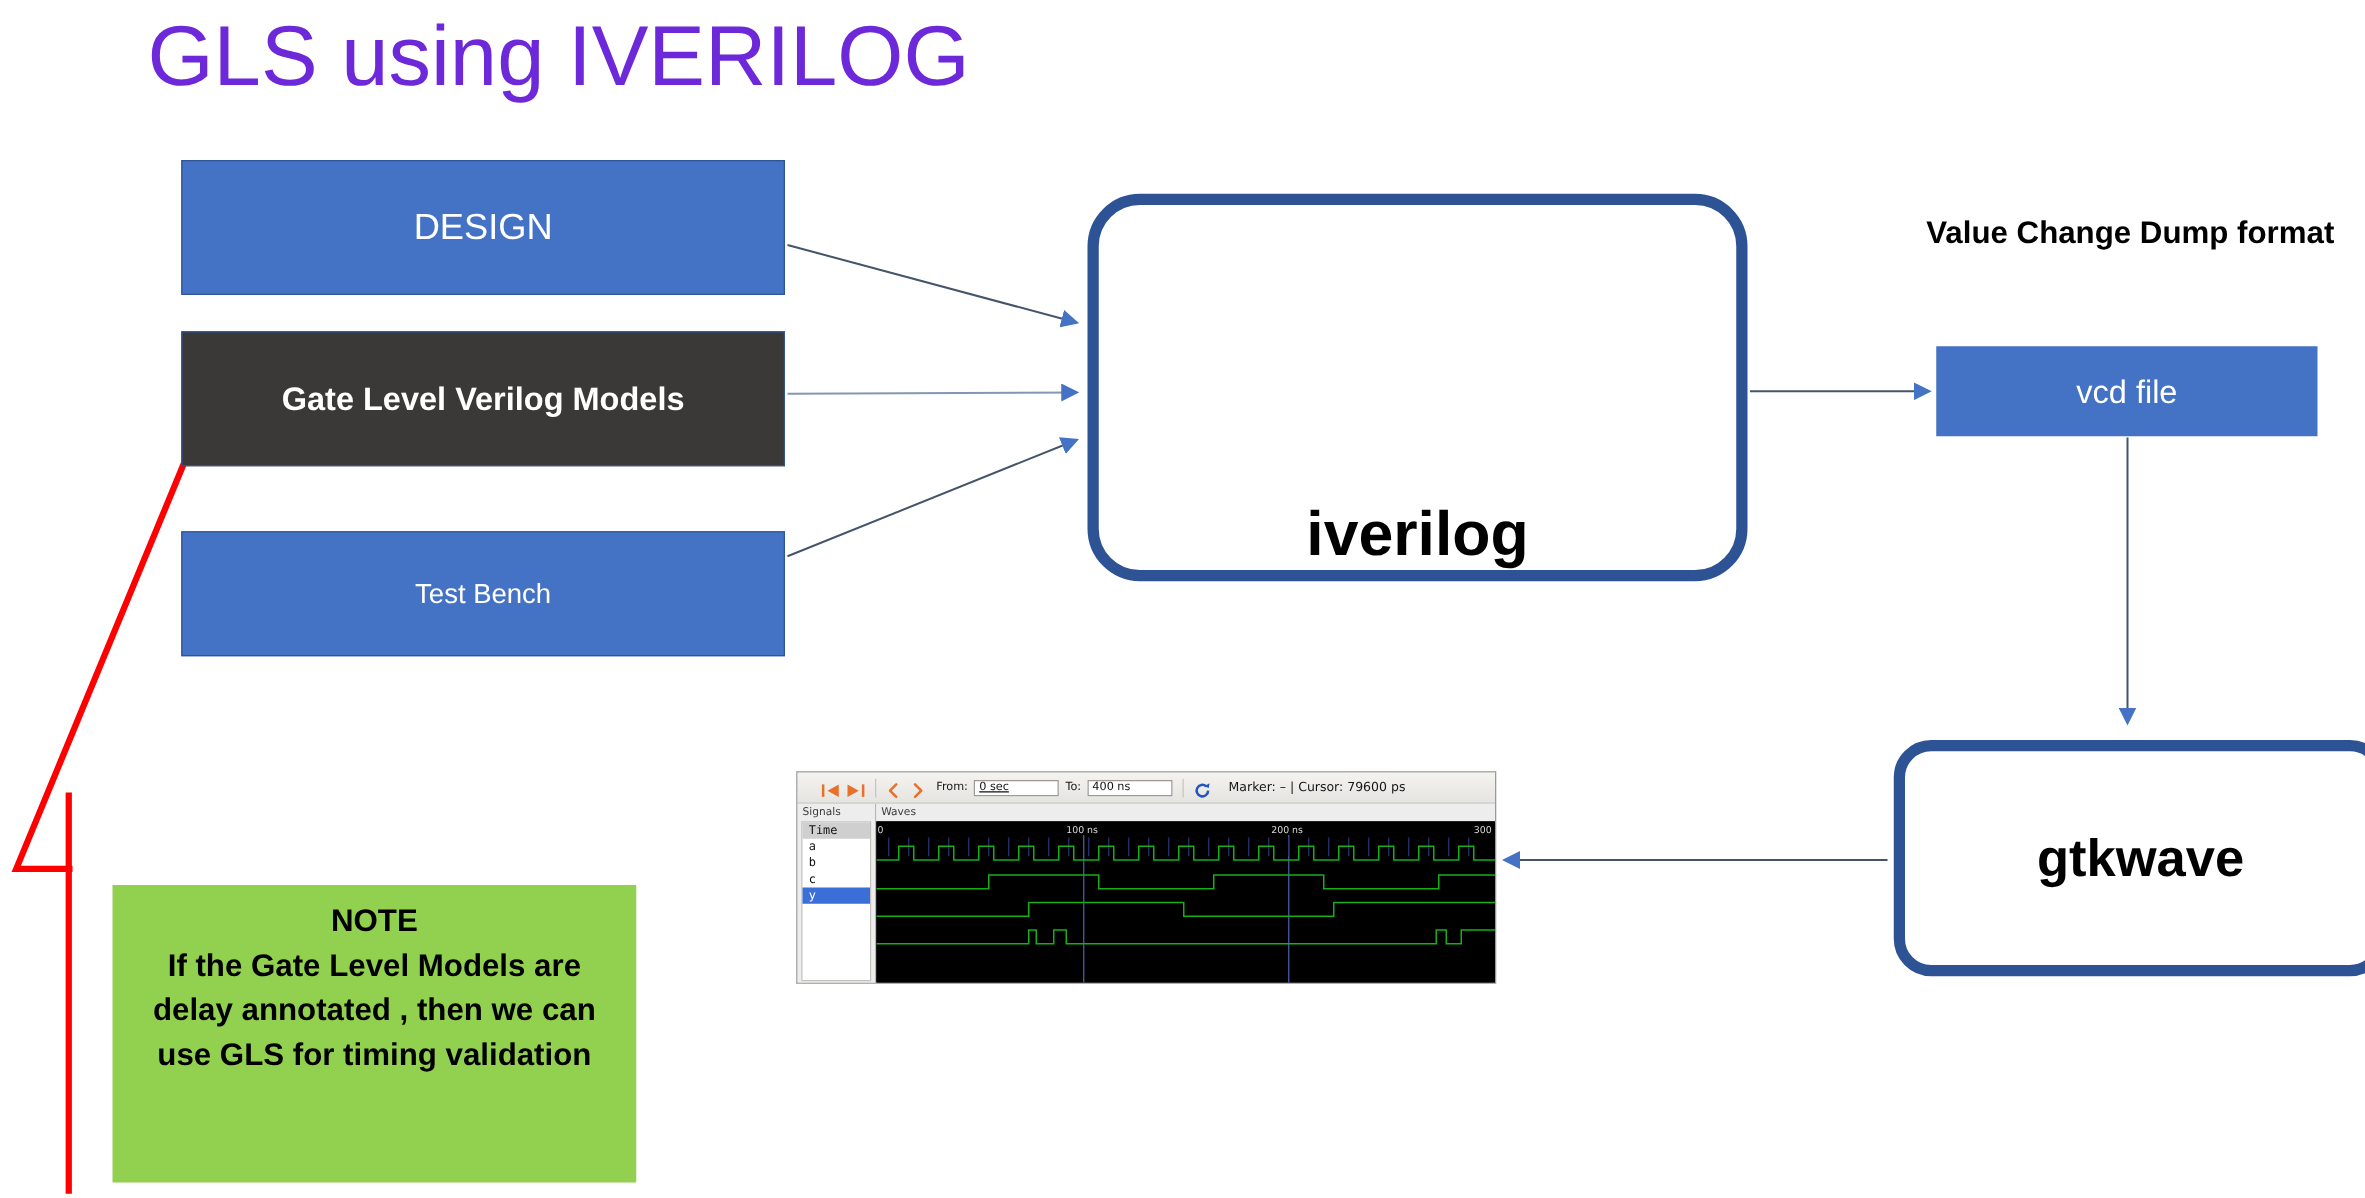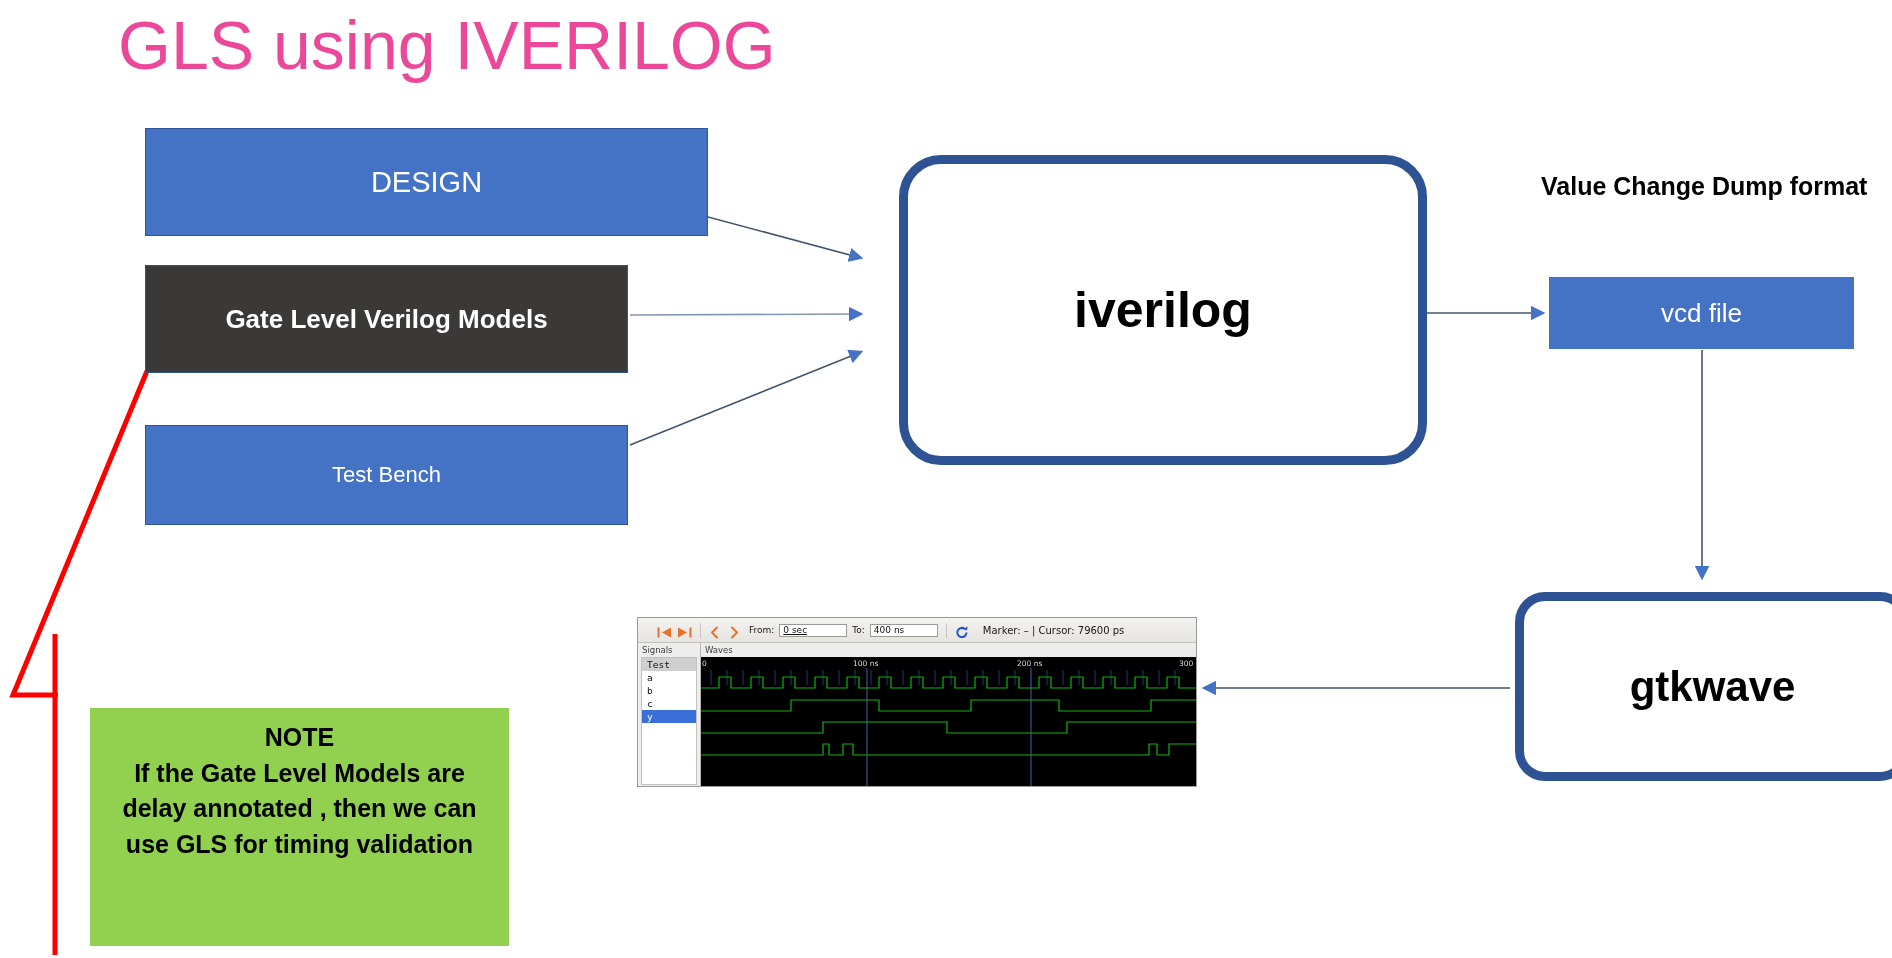--- a/index.html
+++ b/index.html
@@ -4,54 +4,54 @@
 <style>
   html,body{margin:0;padding:0;background:#ffffff;}
   body{width:1892px;height:958px;position:relative;overflow:hidden;
        font-family:"Liberation Sans","DejaVu Sans",sans-serif;}
 
   #stage{position:absolute;left:0;top:0;width:1892px;height:958px;background:#fff;}
 
   
   #slide-title{
     position:absolute; left:118px; top:6px;
-    font-size:68px; font-weight:400; color:#ec4899;
+    font-size:68px; font-weight:400; color:#6d28d9;
     letter-spacing:0px; white-space:nowrap;
     font-family:"Liberation Sans","DejaVu Sans",sans-serif;
   }
 
   
   .inbox{
     position:absolute; box-sizing:border-box;
     display:flex; align-items:center; justify-content:center;
     text-align:center;
   }
   #design-box{
-    left:145px; top:128px; width:563px; height:108px;
+    left:145px; top:128px; width:483px; height:108px;
     background:#4472C4; border:1.5px solid #2F5597;
     color:#ffffff; font-size:29px; font-weight:400;
   }
   #gatelevel-box{
     left:145px; top:265px; width:483px; height:108px;
     background:#3B3838; border:1.5px solid #2F5597;
     color:#ffffff; font-size:26px; font-weight:bold;
   }
   #testbench-box{
     left:145px; top:425px; width:483px; height:100px;
     background:#4472C4; border:1.5px solid #2F5597;
     color:#ffffff; font-size:22px; font-weight:400;
   }
 
   
   #iverilog-box{
     position:absolute; left:870px; top:155px; width:528px; height:310px;
     box-sizing:border-box;
     border:9px solid #2E5395; border-radius:42px; background:#fff;
-    display:flex; align-items:center; justify-content:center;
-    color:#000; font-size:50px; font-weight:bold;margin-left:29px;
+    display:flex; align-items:flex-end; justify-content:center;
+    color:#000; font-size:50px; font-weight:bold;
   }
 
   
   #gtkwave-box{
     position:absolute; left:1515px; top:592px; width:395px; height:189px;
     box-sizing:border-box;
     border:9px solid #2E5395; border-radius:30px; background:#fff;
     display:flex; align-items:center; justify-content:center;
     color:#000; font-size:42px; font-weight:bold;
   }
@@ -226,21 +226,21 @@
         </svg>
       </span>
       <span class="tb-status">Marker: – | Cursor: 79600 ps</span>
     </div>
 
     <div id="wave-body">
 
       <div id="signals-pane">
         <div id="signals-hdr">Signals</div>
         <div id="signals-list">
-          <div class="sig-row sel-grey">Test</div>
+          <div class="sig-row sel-grey">Time</div>
           <div class="sig-row">a</div>
           <div class="sig-row">b</div>
           <div class="sig-row">c</div>
           <div class="sig-row sel-blue">y</div>
         </div>
       </div>
 
       <div id="waves-pane">
         <div id="waves-hdr">Waves</div>
         <div id="wave-canvas">

